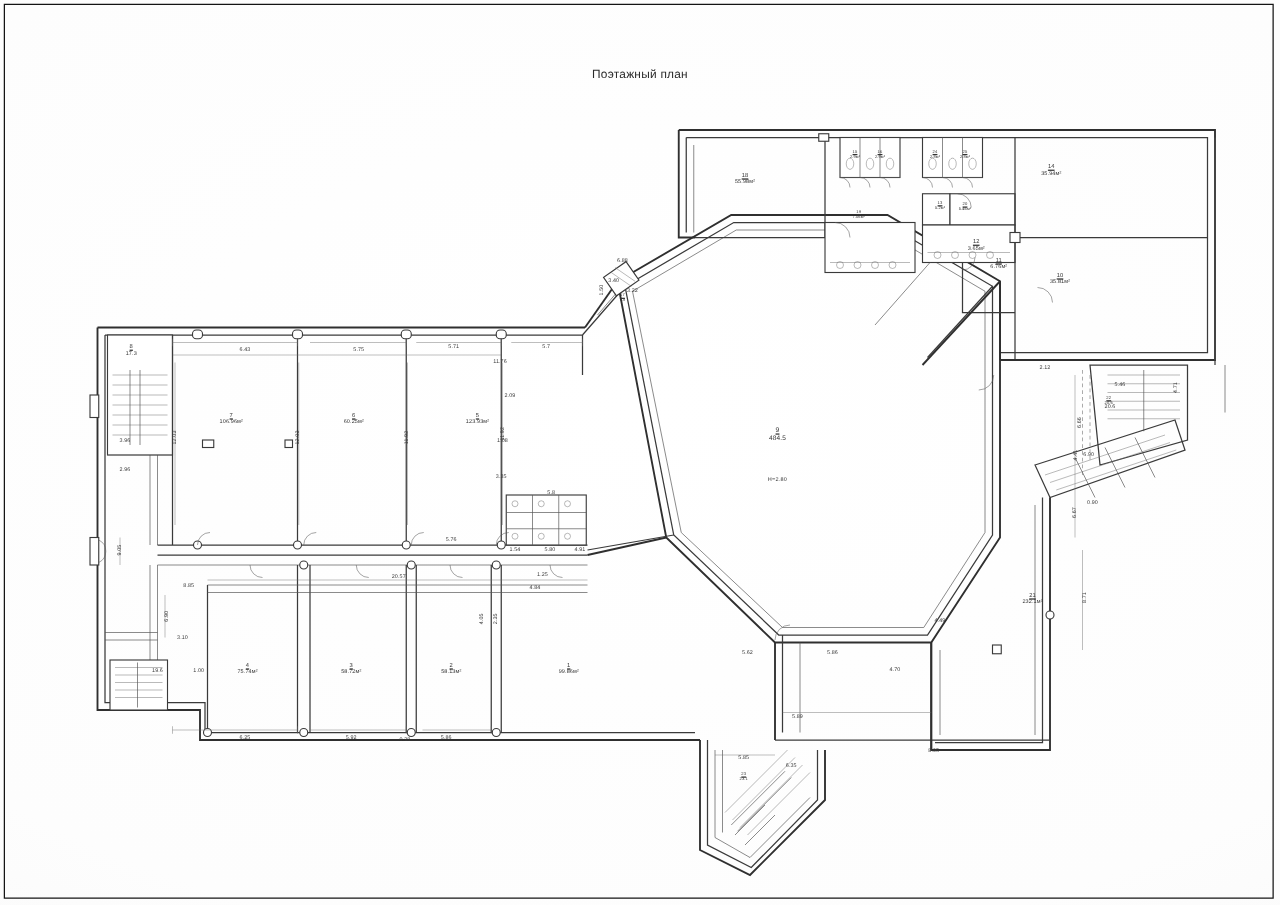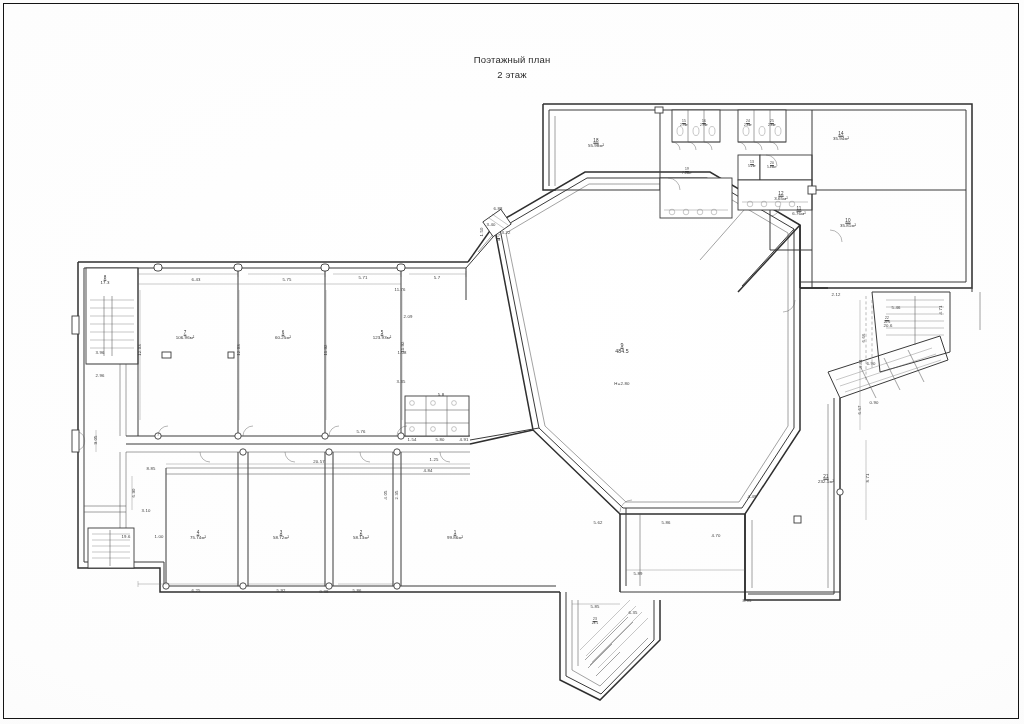--- a/index.html
+++ b/index.html
@@ -97,21 +97,20 @@
 </style>
 </head>
 <body>
 
 <div id="page">
   <div id="paper"></div>
   <div id="frame"></div>
 
   <div id="title-block">
     <div>Поэтажный план</div>
-    <div>2 этаж</div>
   </div>
 
   <div id="drawing">
     <svg width="1024" height="724" viewBox="0 0 1024 724" xmlns="http://www.w3.org/2000/svg">
       <defs>
         <style>
           .w   {fill:none;stroke:#2f2f2f;stroke-width:1.5;}
           .w2  {fill:none;stroke:#3a3a3a;stroke-width:1.0;}
           .thin{fill:none;stroke:#565656;stroke-width:0.55;}
           .hair{fill:none;stroke:#6d6d6d;stroke-width:0.38;}

